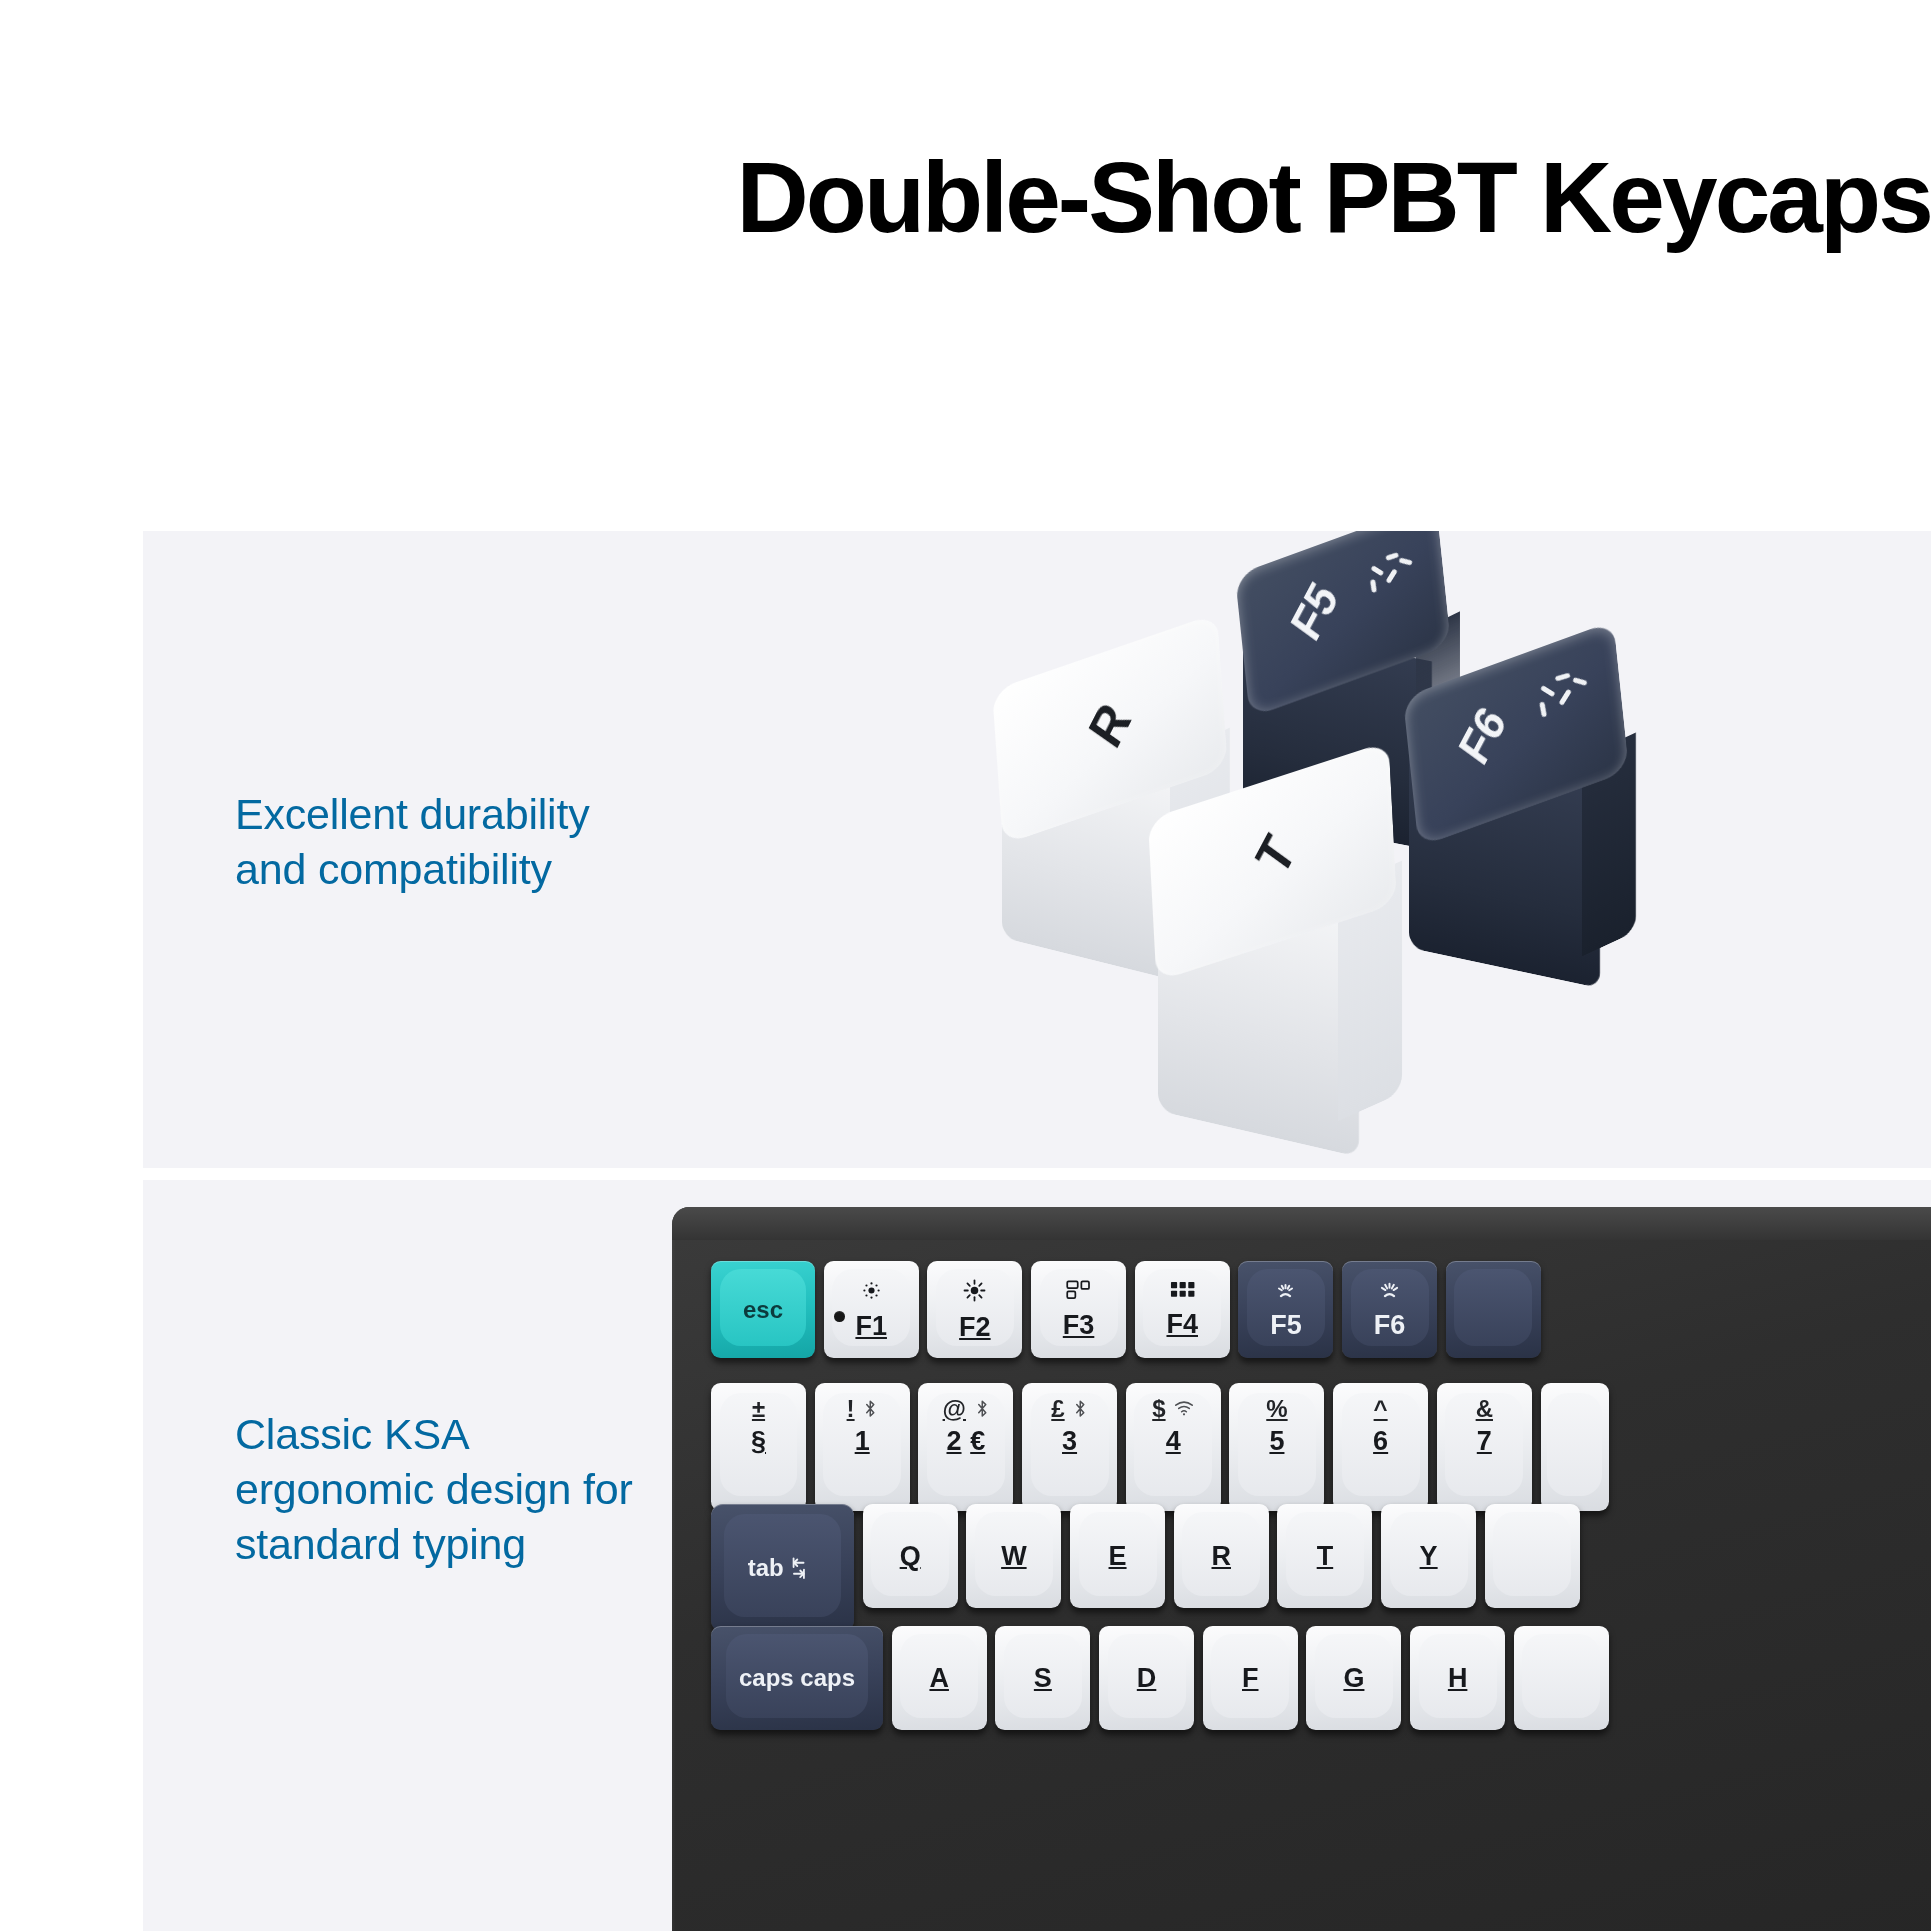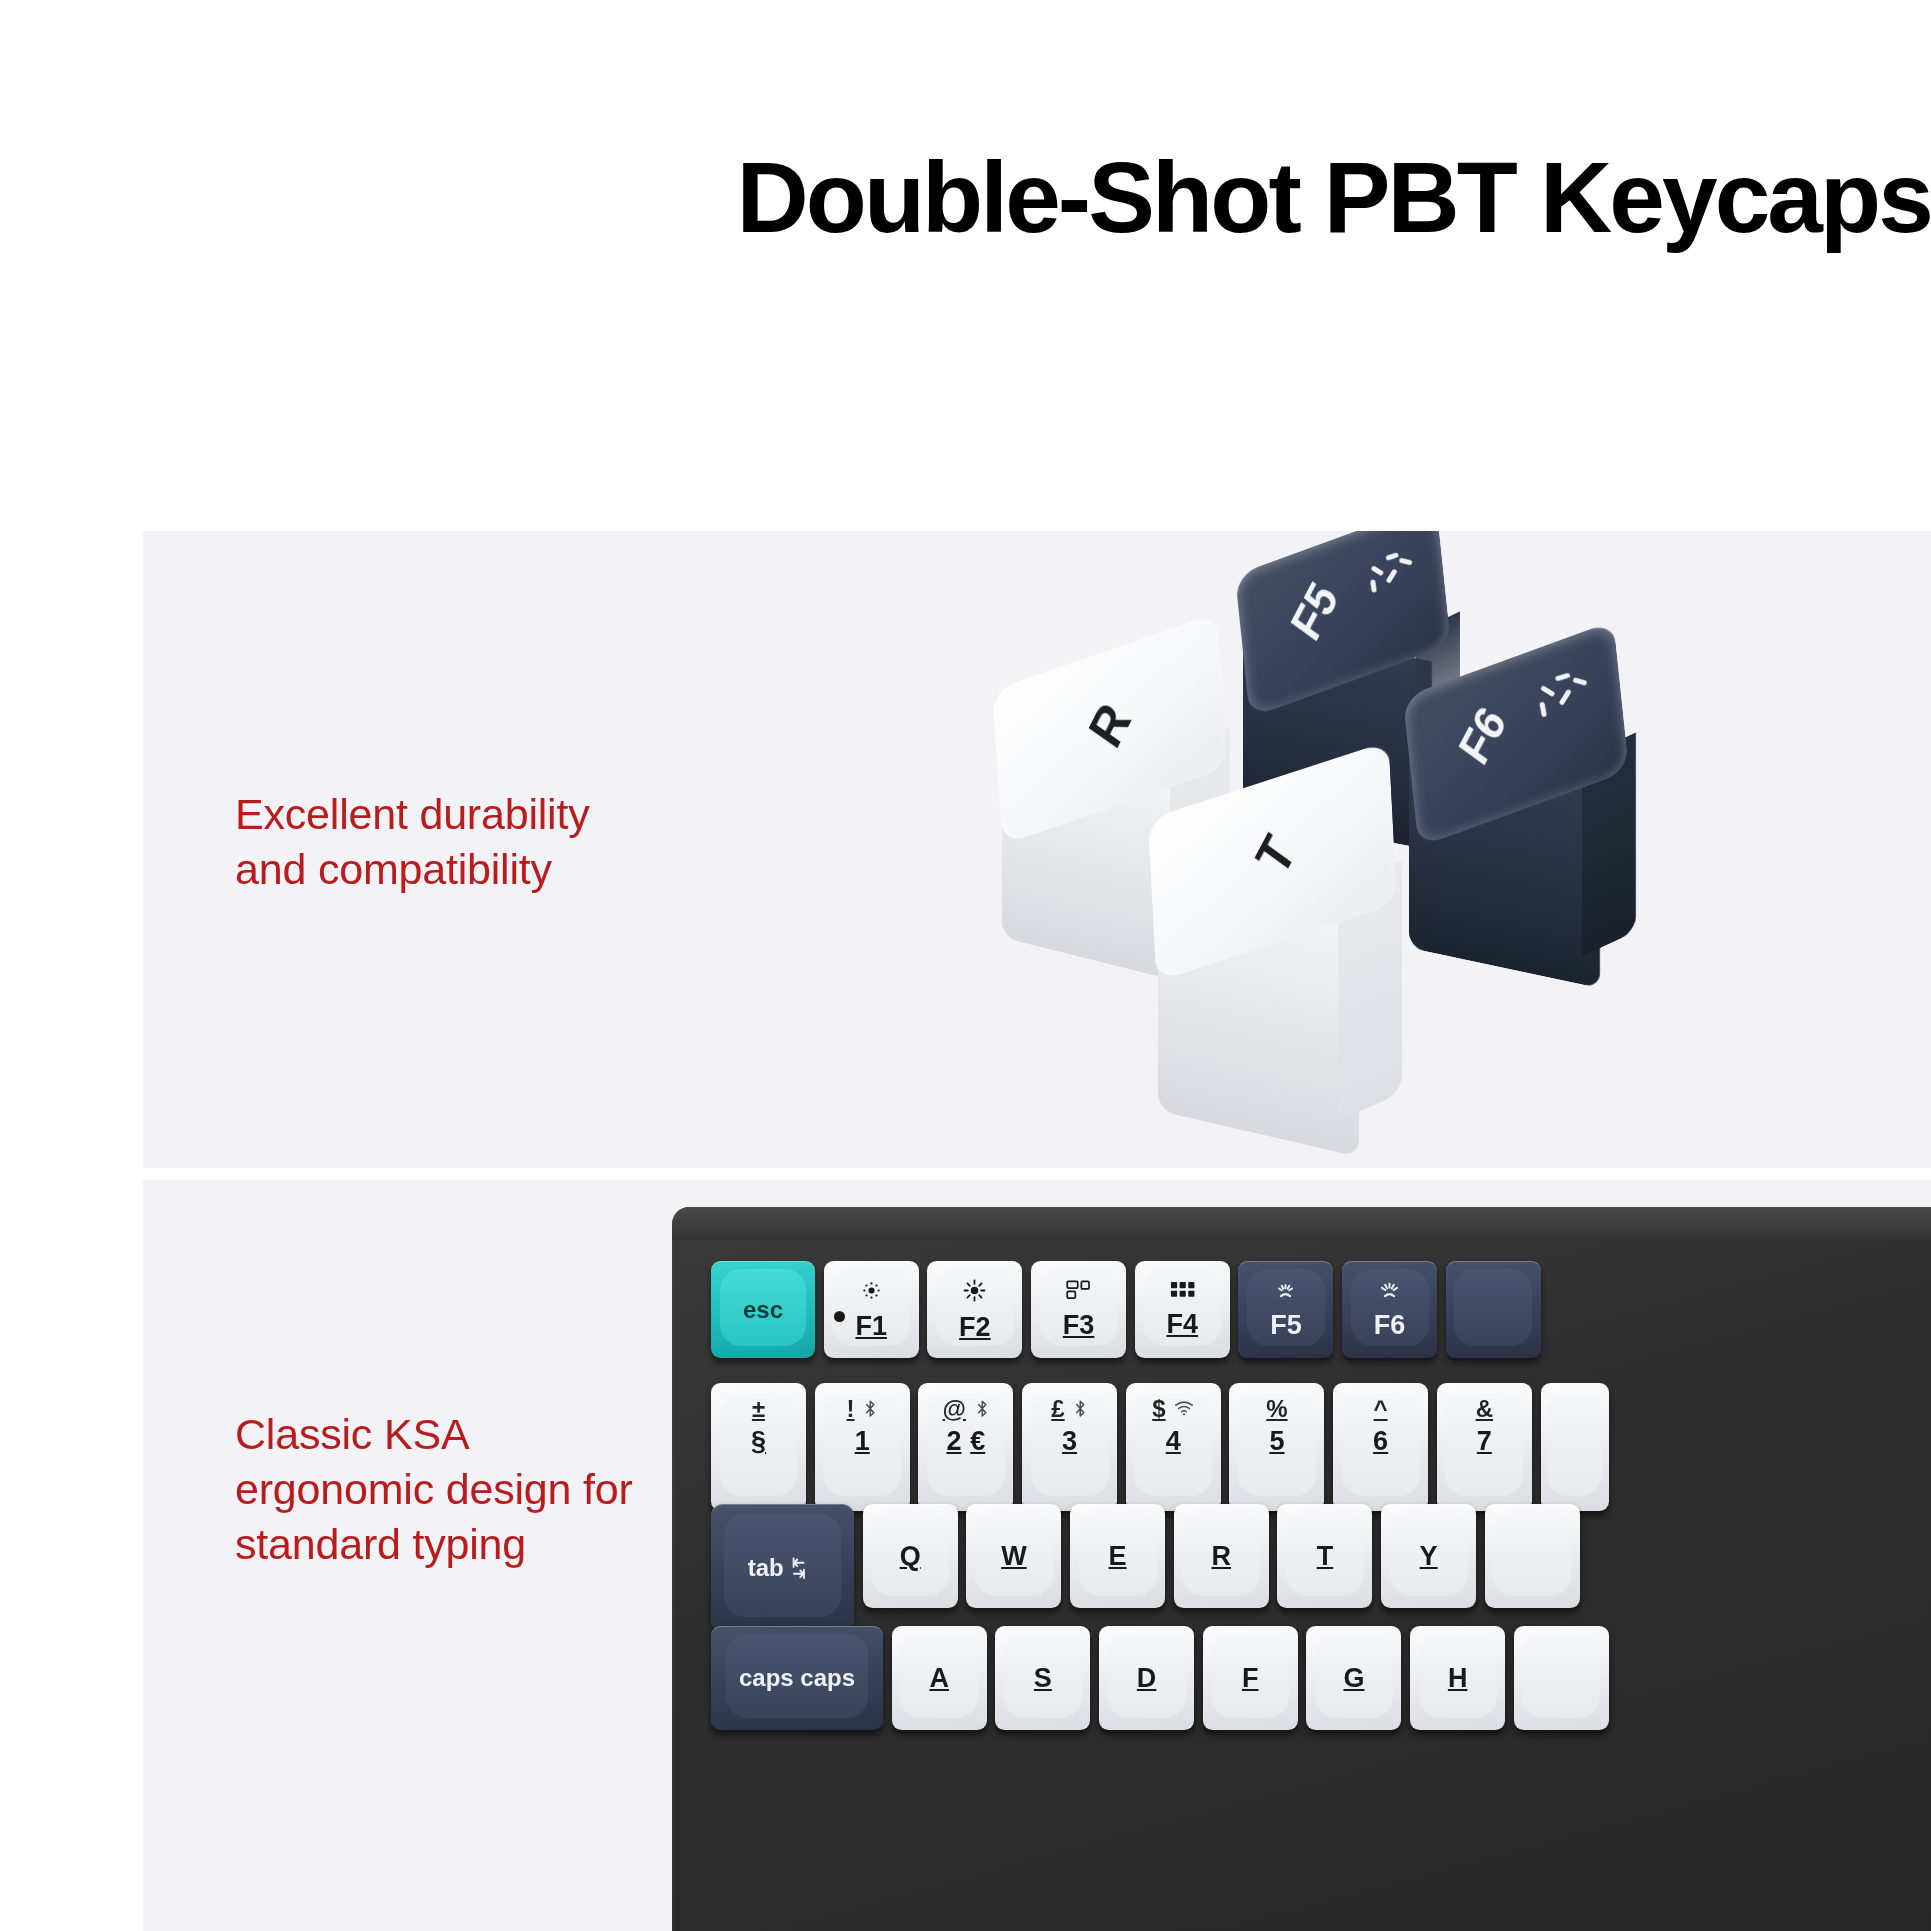--- a/index.html
+++ b/index.html
@@ -17,21 +17,21 @@
     line-height:1.05;white-space:nowrap;
   }
 
   
   .panel{position:absolute;left:143px;width:1788px;background:#f3f3f7;overflow:hidden;}
   #panel-1{top:531px;height:637px;}
   #panel-2{top:1180px;height:751px;}
 
   .feature-text{
     position:absolute;left:92px;
-    font-size:43px;line-height:1.28;color:#b91c1c;font-weight:400;
+    font-size:43px;line-height:1.28;color:#0369a1;font-weight:400;
     letter-spacing:-0.2px;
   }
   #panel-1 .feature-text{top:256px;}
   #panel-2 .feature-text{top:227px;}
 
   
   .cap-stage{position:absolute;right:19.3px;top:-176px;width:966px;height:801px;}
 
   .cap{position:absolute;transform-style:preserve-3d;}
   .cap .top{
@@ -222,21 +222,21 @@
                   <circle cx="6.767409819219549" cy="17.232590180780452" r="1.15" fill="#17191d" stroke="none"></circle>
                   <circle cx="4.6" cy="12.000000000000002" r="1.15" fill="#17191d" stroke="none"></circle>
                   <circle cx="6.767409819219547" cy="6.767409819219549" r="1.15" fill="#17191d" stroke="none"></circle>
                   <circle cx="11.999999999999998" cy="4.6" r="1.15" fill="#17191d" stroke="none"></circle>
                   <circle cx="17.23259018078045" cy="6.767409819219547" r="1.15" fill="#17191d" stroke="none"></circle>
                 </svg>
               </span>
               <span class="row-bot">F1</span>
             </div>
           </div>
-          <div class="key key-light" style="width: 95px; height: 97px;">
+          <div class="key key-light" style="width: 95px; height: 97px; border-radius: 10px;">
             <div class="kface"></div>
             <div class="klabels">
               <span style="margin-bottom: 9.7px;">
                 <svg class="ico-svg" width="25" height="25" viewBox="0 0 24 24" fill="none" stroke="#17191d" stroke-width="1.9" stroke-linecap="round">
                   <circle cx="12" cy="12" r="3.6" fill="#17191d" stroke="none"></circle>
         <line x1="18.4" y1="12" x2="21.6" y2="12" stroke-width="1.7"></line>
                   <line x1="16.525483399593906" y1="16.525483399593902" x2="18.788225099390857" y2="18.788225099390857" stroke-width="1.7"></line>
                   <line x1="12" y1="18.4" x2="12" y2="21.6" stroke-width="1.7"></line>
                   <line x1="7.474516600406096" y1="16.525483399593906" x2="5.211774900609145" y2="18.788225099390857" stroke-width="1.7"></line>
                   <line x1="5.6" y1="12" x2="2.4000000000000004" y2="12.000000000000002" stroke-width="1.7"></line>

